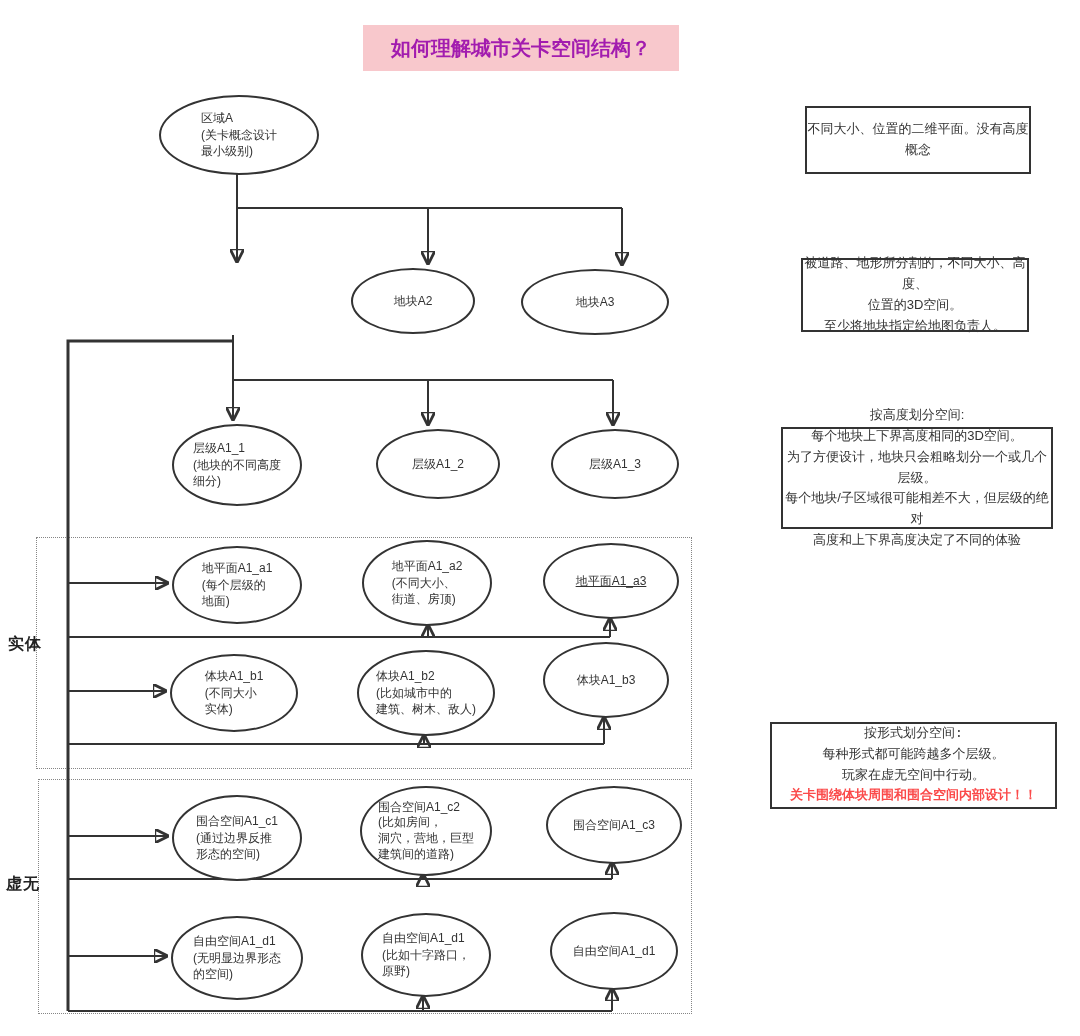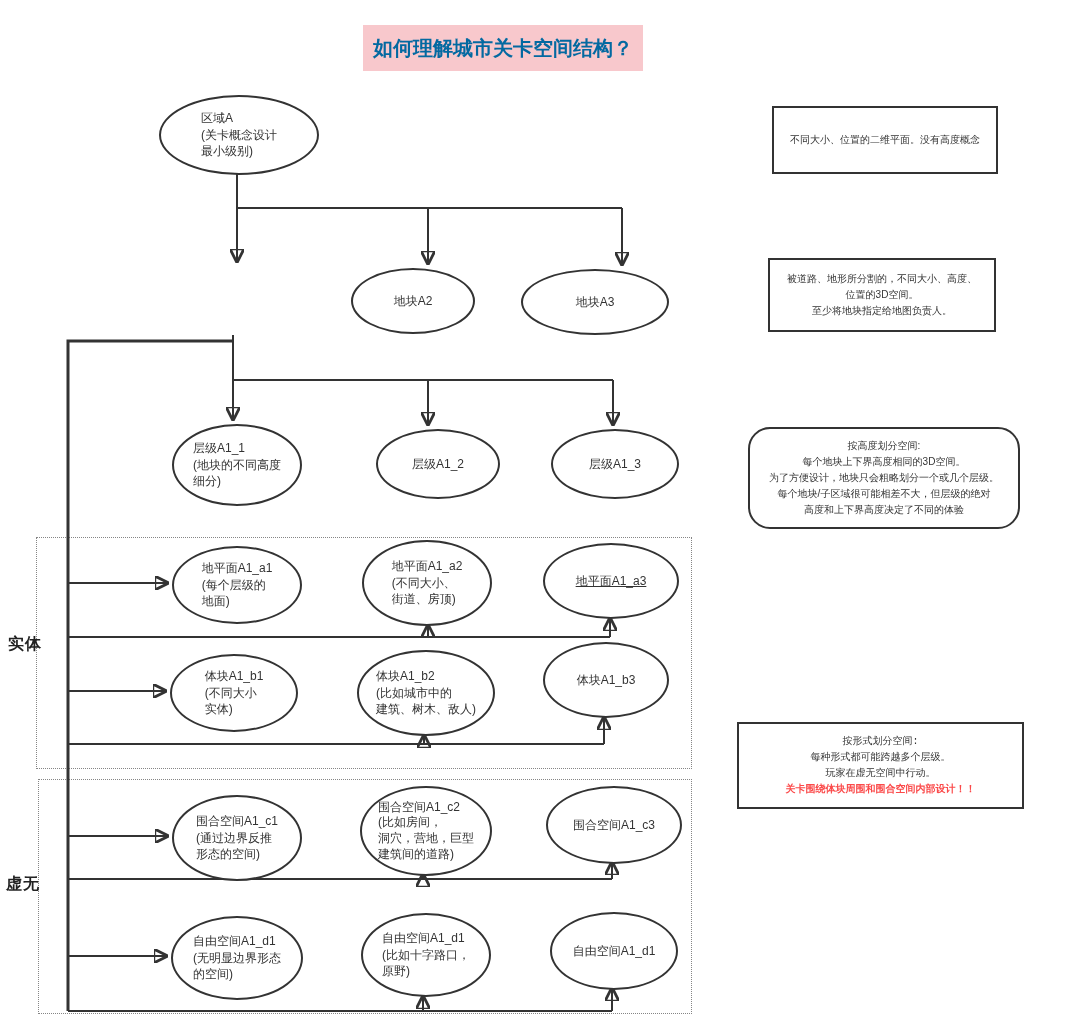--- a/index.html
+++ b/index.html
@@ -13,23 +13,23 @@
          font-family:"Liberation Sans","DejaVu Sans",sans-serif;color:var(--ink);}
   .wires{position:absolute;left:0;top:0;z-index:2;}
   .wires path{stroke:var(--line);stroke-width:2;fill:none;}
   .wires path.thick{stroke-width:3;}
   .gbox{position:absolute;border:1px dotted #858585;background:transparent;z-index:1;}
   #gbox-solid{left:36px;top:537px;width:654px;height:230px;}
   #gbox-void{left:38px;top:779px;width:652px;height:233px;}
   .glabel{position:absolute;font-size:16px;font-weight:bold;color:#222;z-index:4;letter-spacing:1px;}
   #lb-solid{left:8px;top:634px;}
   #lb-void{left:6px;top:874px;}
-  .title{position:absolute;left:363px;top:25px;width:280px;height:46px;
+  .title{position:absolute;left:363px;top:25px;width:316px;height:46px;
          background:var(--title_bg);display:flex;align-items:center;justify-content:center;
-         font-size:20px;font-weight:600;color:#0369a1;z-index:4;}
+         font-size:20px;font-weight:600;color:#a21caf;z-index:4;}
   .node{position:absolute;border:2px solid var(--line);border-radius:50%;background:#fff;
         display:flex;align-items:center;justify-content:center;text-align:left;
         font-size:12px;line-height:1.38;white-space:pre-line;z-index:3;}
   #n-area   {left:159px;top:95px; width:156px;height:76px;}
   #n-block1 {left:171px;top:267px;width:120px;height:68px;}
   #n-block2 {left:351px;top:268px;width:120px;height:62px;}
   #n-block3 {left:521px;top:269px;width:144px;height:62px;}
   #n-layer1 {left:172px;top:424px;width:126px;height:78px;}
   #n-layer2 {left:376px;top:429px;width:120px;height:66px;}
   #n-layer3 {left:551px;top:429px;width:124px;height:66px;}
@@ -40,24 +40,24 @@
   #n-vol2   {left:357px;top:650px;width:134px;height:82px;}
   #n-vol3   {left:543px;top:642px;width:122px;height:72px;}
   #n-enc1   {left:172px;top:795px;width:126px;height:82px;}
   #n-enc2   {left:360px;top:786px;width:128px;height:86px;line-height:1.3;}
   #n-enc3   {left:546px;top:786px;width:132px;height:74px;}
   #n-free1  {left:171px;top:916px;width:128px;height:80px;}
   #n-free2  {left:361px;top:913px;width:126px;height:80px;}
   #n-free3  {left:550px;top:912px;width:124px;height:74px;}
   .note{position:absolute;border:2px solid var(--line);background:#fff;
         display:flex;flex-direction:column;align-items:center;justify-content:center;
-        text-align:center;font-size:10px;line-height:1.6;white-space:pre-line;z-index:3;}
+        text-align:center;font-size:13px;line-height:1.6;white-space:pre-line;z-index:3;margin-left:33px;}
   #note1{left:772px;top:106px;width:222px;height:64px;}
   #note2{left:768px;top:258px;width:224px;height:70px;}
-  #note3{left:748px;top:427px;width:268px;height:98px;border-radius:22px;}
+  #note3{left:748px;top:427px;width:268px;height:98px;}
   #note4{left:737px;top:722px;width:283px;height:83px;font-family:Liberation Mono, monospace;}
   .red-line{color:var(--red);font-weight:bold;white-space:pre-line;}
 </style>
 </head>
 <body>
 
 <div class="stage">
 
   <div class="gbox" id="gbox-solid"></div>
   <div class="gbox" id="gbox-void"></div>

